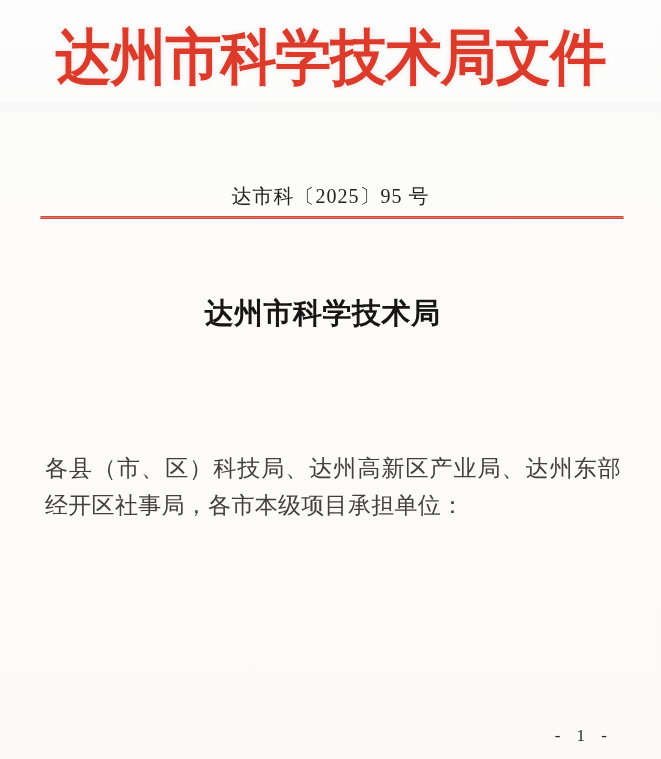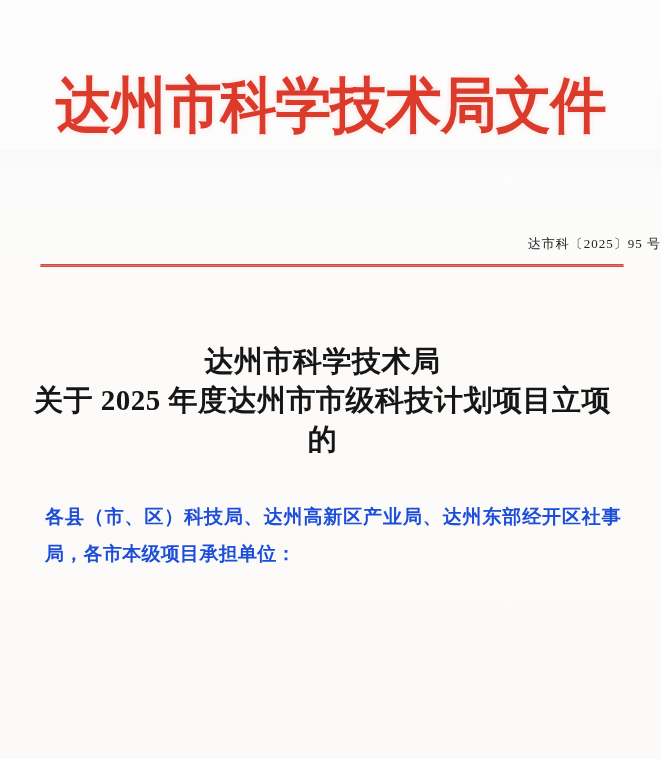--- a/index.html
+++ b/index.html
@@ -9,40 +9,40 @@
   }
   *{margin:0;padding:0;box-sizing:border-box;}
   html,body{width:661px;height:759px;}
   body{
     position:relative;
     font-family:"Liberation Serif","DejaVu Serif",serif;
     background:linear-gradient(180deg,#fdfdfd 0%,#fcfbfa 40%,#fbfaf9 100%);
     color:var(--ink);
     overflow:hidden;
   }
-  .page{position:absolute;inset:0;margin-top:48px;}
+  .page{position:absolute;inset:0;}
   .banner{
     position:absolute;
     top:14px;left:0;right:0;
     text-align:center;
     font-size:56px;
     line-height:80px;
     font-weight:bold;
     letter-spacing:-1px;
     color:var(--banner_red);
     text-shadow:0 0 5px rgba(222,70,50,0.18);
     transform:scaleY(1.08);
     transform-origin:center top;
     white-space:nowrap;
   }
   .doc-number{
     position:absolute;
     top:182px;left:0;right:0;
-    text-align:right;
-    font-size:13px;
+    text-align:center;
+    font-size:20px;
     line-height:28px;
     letter-spacing:1px;
     color:#222;
   }
   .red-divider{
     position:absolute;
     top:216px;left:40px;
     width:584px;height:3px;
     background:linear-gradient(180deg,var(--divider_red) 0%,#e8786a 55%,var(--divider_red) 100%);
     border-radius:2px;
@@ -54,26 +54,25 @@
     font-size:29px;
     line-height:39px;
     font-weight:bold;
     color:#161616;
     letter-spacing:0.5px;
   }
   .doc-body{
     position:absolute;
     top:450px;left:45px;
     width:576px;
-    font-size:19px;
+    font-size:23px;
     line-height:37px;
-    color:#1d4ed8;
+    color:#404040;
     text-align:justify;
     letter-spacing:0.3px;
-    font-weight:bold;
   }
   .doc-body p{margin:0;}
   .doc-body p.indent{text-indent:2em;}
   .page-number{
     position:absolute;
     top:724px;right:48px;
     font-size:17px;
     line-height:24px;
     letter-spacing:6px;
     color:#2a2a2a;
@@ -94,21 +93,20 @@
   <div class="banner">达州市科学技术局文件</div>
 
   <div class="scan-ghost"></div>
 
   <div class="doc-number">达市科〔2025〕95 号</div>
 
   <div class="red-divider"></div>
 
   <div class="doc-title">
     <div>达州市科学技术局</div>
-    <div>关于 2025 年度达州市市级科技计划项目立项的</div>
   </div>
 
   <div class="doc-body">
     <p>各县（市、区）科技局、达州高新区产业局、达州东部经开区社事局，各市本级项目承担单位：</p>
   </div>
 
   <div class="page-number">- 1 -</div>
 
 </div>
 

